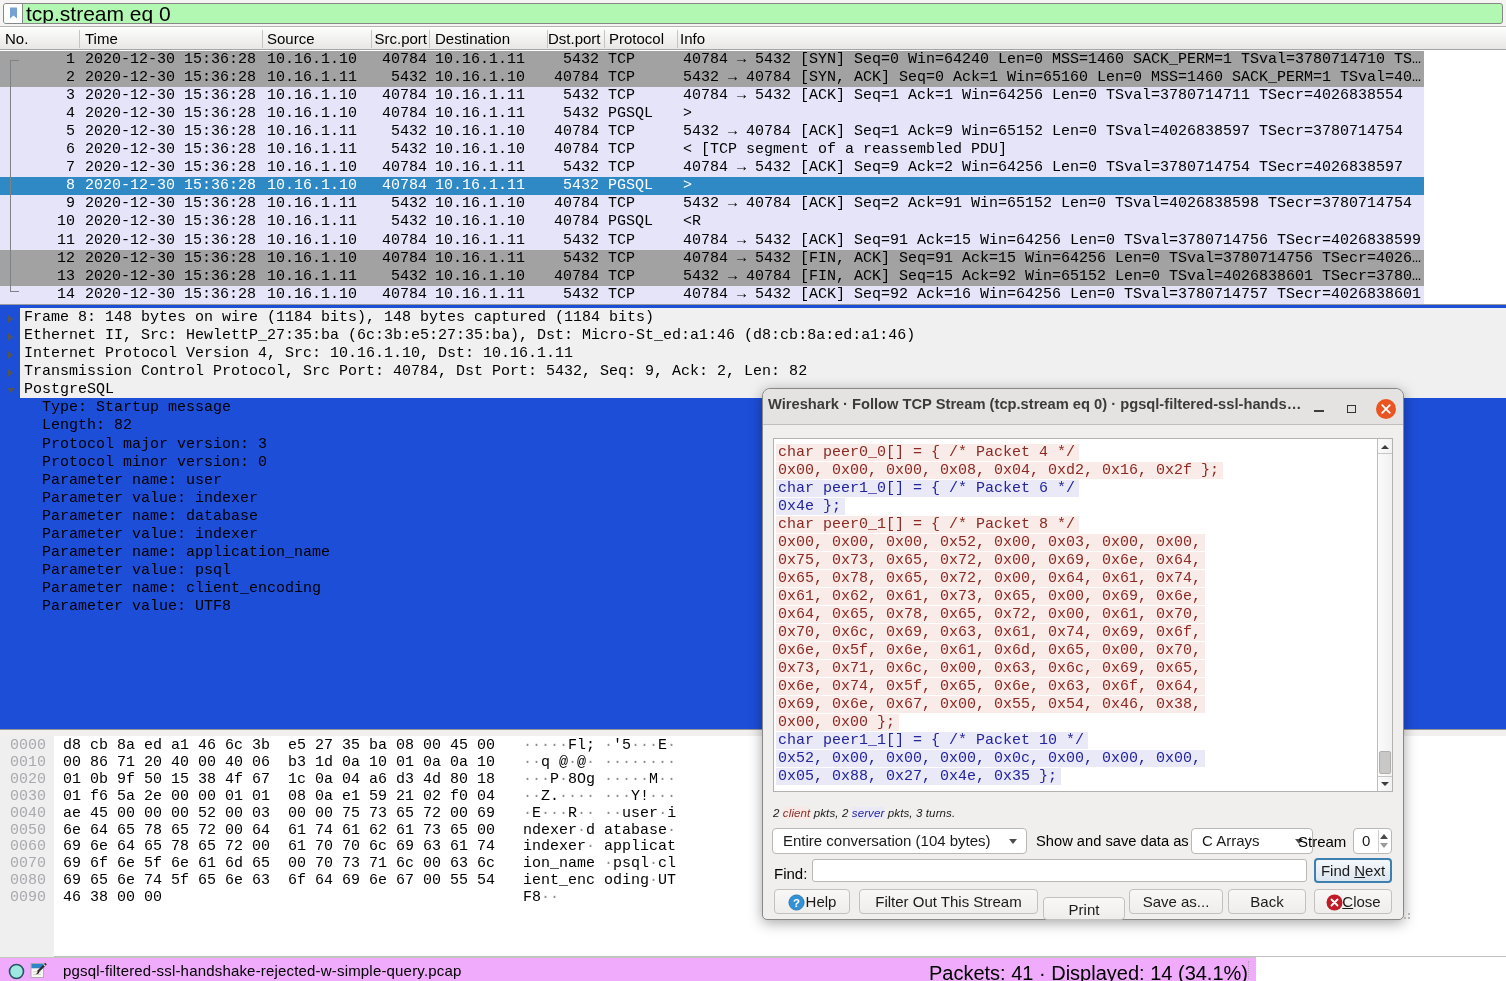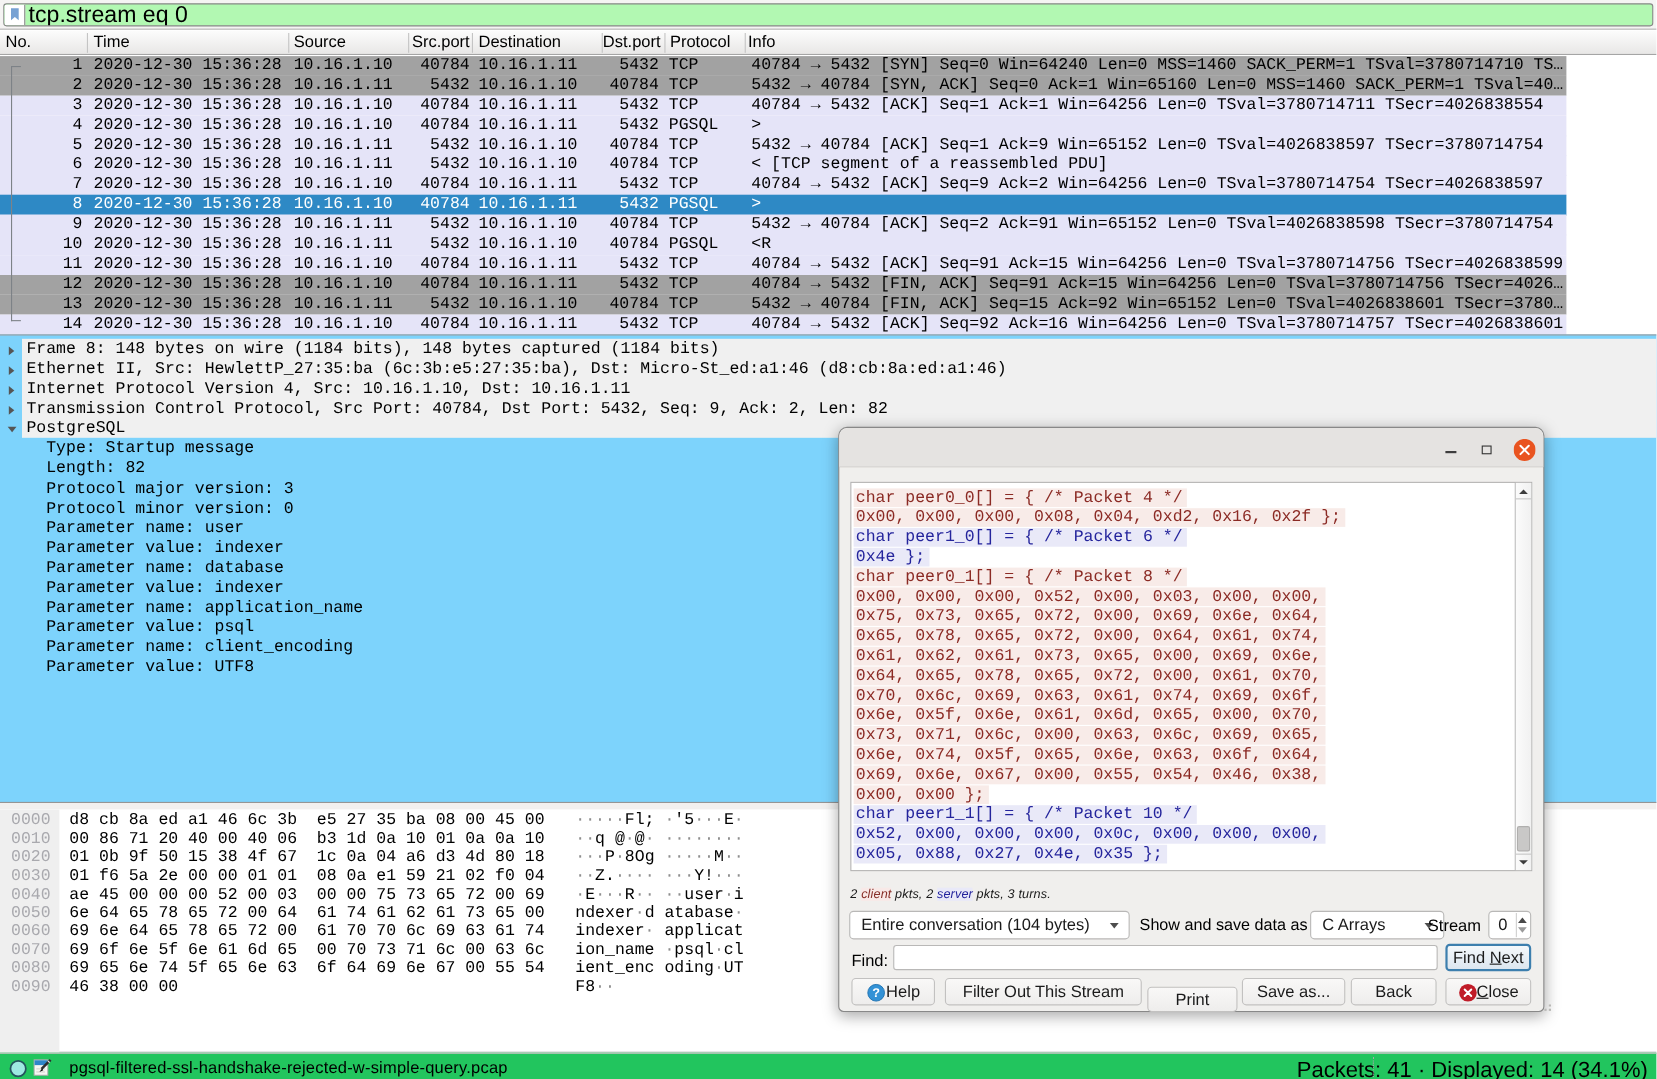--- a/index.html
+++ b/index.html
@@ -21,35 +21,35 @@
 .prow span{position:absolute;top:0}
 .cno{left:0;width:75px;text-align:right}
 .ctime{left:85px}.csrc{left:267px}
 .csport{left:365px;width:62px;text-align:right}
 .cdst{left:435px}
 .cdport{left:537px;width:62px;text-align:right}
 .cproto{left:608px}.cinfo{left:683px}
 
 .brk{background:#7d8287}
 
-#dpane{left:0;top:304px;width:1506px;height:426px;background:#7dd3fc;border-top:1px solid #9b9b9b;border-bottom:1px solid #959595}
+#dpane{left:0;top:304px;width:1506px;height:426px;background:#1d4ed8;border-top:1px solid #9b9b9b;border-bottom:1px solid #959595}
 #dgray{left:20px;top:3px;width:1486px;height:90px;background:#f0f0f0}
 .drow{left:0;width:1506px;height:18.07px;line-height:18.07px}
 .tri-r{width:0;height:0;border-left:5px solid #555;border-top:4px solid transparent;border-bottom:4px solid transparent;top:5.5px;left:7.5px}
 .tri-d{width:0;height:0;border-top:5px solid #555;border-left:4px solid transparent;border-right:4px solid transparent;top:7px;left:6.5px}
 
 #hpane{left:0;top:736px;width:1506px;height:221px;background:#fff;border-bottom:1px solid #c0c0c0}
 #hoff{left:0;top:0;width:54px;height:221px;background:#efefef}
 .hrow{left:0;width:1506px;height:17px;line-height:17px}
 .off{position:absolute;left:10px;color:#a9a9ae}
 .hx{position:absolute;left:63px}
 .asc{position:absolute;left:523px}
 .gd{color:#8e8e8e}
 
-#sbar{left:0;top:957px;width:1506px;height:24px;background:#22c55e;border-top:1px solid #c6c5c4}
+#sbar{left:0;top:957px;width:1256px;height:24px;background:#f0abfc;border-top:1px solid #c6c5c4}
 
 #dlg{left:762px;top:388px;width:642px;height:532px;background:#f0efed;border:1px solid #888;border-radius:8px 8px 5px 5px;box-shadow:0 3px 14px rgba(0,0,0,.35)}
 #dtitle{left:0;top:0;width:640px;height:36px;background:#e5e3e1;border-bottom:1px solid #c1bfbc;border-radius:8px 8px 0 0}
 #dtext{left:10px;top:49px;width:620px;height:354px;background:#fff;border:1px solid #b3b2b1;padding-top:5px}
 .sl{height:18px;line-height:18px;padding-left:2px}
 .sl span{padding:0 4px 0 2px}
 .c span{background:#f8ebe8;color:#8b2a24}
 .s span{background:#e9e9f8;color:#24249c}
 #dscroll{right:0;top:0;width:15px;height:352px;background:linear-gradient(90deg,#fbfbfb,#f1f1f1);border-left:1px solid #bdbdbd}
 .sb-tri-u{width:0;height:0;border-bottom:4px solid #3c3c3c;border-left:4px solid transparent;border-right:4px solid transparent}
@@ -105,20 +105,21 @@
       <path d="M13.6 2.4 l1.6 1.6" stroke="#e8e8e8" stroke-width="1.1"></path>
       <path d="M8.2 9.4 L5.8 12.6 L9.4 11 z" fill="#0a0a0a"></path>
     </svg>
   <div class="abs" style="left:63px;top:4px;font-size:15px;letter-spacing:0.18px">pgsql-filtered-ssl-handshake-rejected-w-simple-query.pcap</div>
   <div class="abs" style="right:8px;top:4px;font-size:20px">Packets: 41 · Displayed: 14 (34.1%)</div>
   <div class="abs" style="left:1248px;top:3px;height:18px;border-left:1px dotted #a8a8a8"></div>
 </div>
 
 <div class="abs" id="dlg">
   <div class="abs" id="dtitle">
+    <div class="abs" style="left:5px;top:7px;font-weight:bold;font-size:14.7px;color:#3b3b3b;width:540px;overflow:hidden;white-space:nowrap">Wireshark · Follow TCP Stream (tcp.stream eq 0) · pgsql-filtered-ssl-hands…</div>
     <div class="abs" style="left:551px;top:21px;width:10px;height:2px;background:#3d3d3d"></div>
     <div class="abs" style="left:584px;top:16px;width:9px;height:8px;border:1.3px solid #333"></div>
     <svg class="abs" style="left:613px;top:10px" width="20" height="20">
         <circle cx="10" cy="10" r="10" fill="#e95420"></circle>
         <path d="M6.2 6.2 L13.8 13.8 M13.8 6.2 L6.2 13.8" stroke="#fff" stroke-width="1.8" stroke-linecap="round"></path>
       </svg>
   </div>
   <div class="abs mono" id="dtext"><div class="sl c"><span>char peer0_0[] = { /* Packet 4 */</span></div><div class="sl c"><span>0x00, 0x00, 0x00, 0x08, 0x04, 0xd2, 0x16, 0x2f };</span></div><div class="sl s"><span>char peer1_0[] = { /* Packet 6 */</span></div><div class="sl s"><span>0x4e };</span></div><div class="sl c"><span>char peer0_1[] = { /* Packet 8 */</span></div><div class="sl c"><span>0x00, 0x00, 0x00, 0x52, 0x00, 0x03, 0x00, 0x00,</span></div><div class="sl c"><span>0x75, 0x73, 0x65, 0x72, 0x00, 0x69, 0x6e, 0x64,</span></div><div class="sl c"><span>0x65, 0x78, 0x65, 0x72, 0x00, 0x64, 0x61, 0x74,</span></div><div class="sl c"><span>0x61, 0x62, 0x61, 0x73, 0x65, 0x00, 0x69, 0x6e,</span></div><div class="sl c"><span>0x64, 0x65, 0x78, 0x65, 0x72, 0x00, 0x61, 0x70,</span></div><div class="sl c"><span>0x70, 0x6c, 0x69, 0x63, 0x61, 0x74, 0x69, 0x6f,</span></div><div class="sl c"><span>0x6e, 0x5f, 0x6e, 0x61, 0x6d, 0x65, 0x00, 0x70,</span></div><div class="sl c"><span>0x73, 0x71, 0x6c, 0x00, 0x63, 0x6c, 0x69, 0x65,</span></div><div class="sl c"><span>0x6e, 0x74, 0x5f, 0x65, 0x6e, 0x63, 0x6f, 0x64,</span></div><div class="sl c"><span>0x69, 0x6e, 0x67, 0x00, 0x55, 0x54, 0x46, 0x38,</span></div><div class="sl c"><span>0x00, 0x00 };</span></div><div class="sl s"><span>char peer1_1[] = { /* Packet 10 */</span></div><div class="sl s"><span>0x52, 0x00, 0x00, 0x00, 0x0c, 0x00, 0x00, 0x00,</span></div><div class="sl s"><span>0x05, 0x88, 0x27, 0x4e, 0x35 };</span></div><div class="abs" id="dscroll"><div style="position:absolute;top:0;left:0;right:0;height:15px;border-bottom:1px solid #c6c6c6"><div class="sb-tri-u" style="margin:6px auto 0"></div></div><div style="position:absolute;bottom:0;left:0;right:0;height:15px;border-top:1px solid #c6c6c6"><div class="sb-tri-d" style="margin:5px auto 0"></div></div><div style="position:absolute;left:1px;bottom:17px;width:12px;height:23px;background:#c9c8c7;border:1px solid #b0afae;border-radius:2px"></div></div></div>
   <div class="abs" style="left:10px;top:418px;font-style:italic;font-size:11.5px;letter-spacing:0.12px;color:#1a1a1a"><span>2 </span><span style="background:#f8e9e7;color:#88302a">client</span><span> pkts, 2 </span><span style="background:#e9e9f8;color:#24249c">server</span><span> pkts, 3 turns.</span></div>
   <div class="combo" style="left:9px;top:439px;width:255px">

